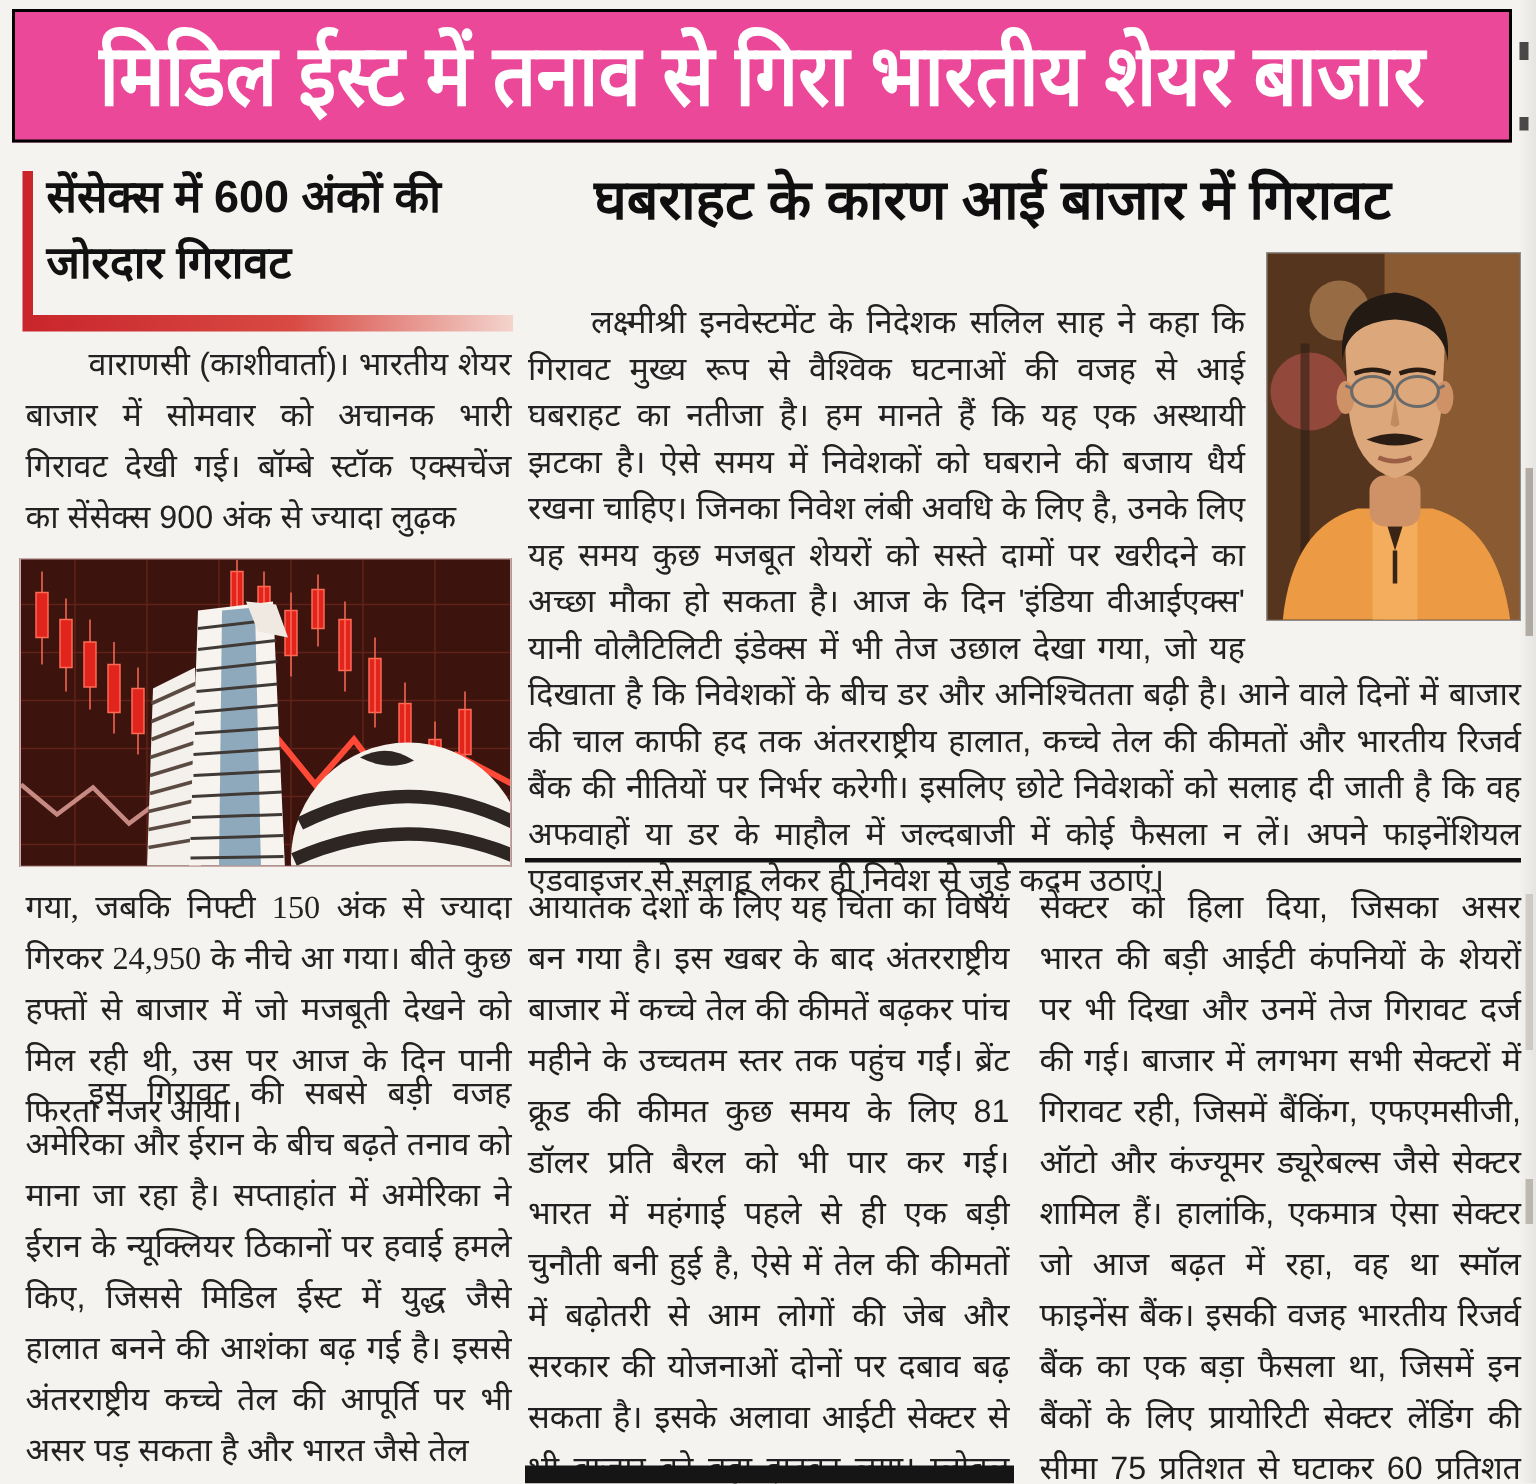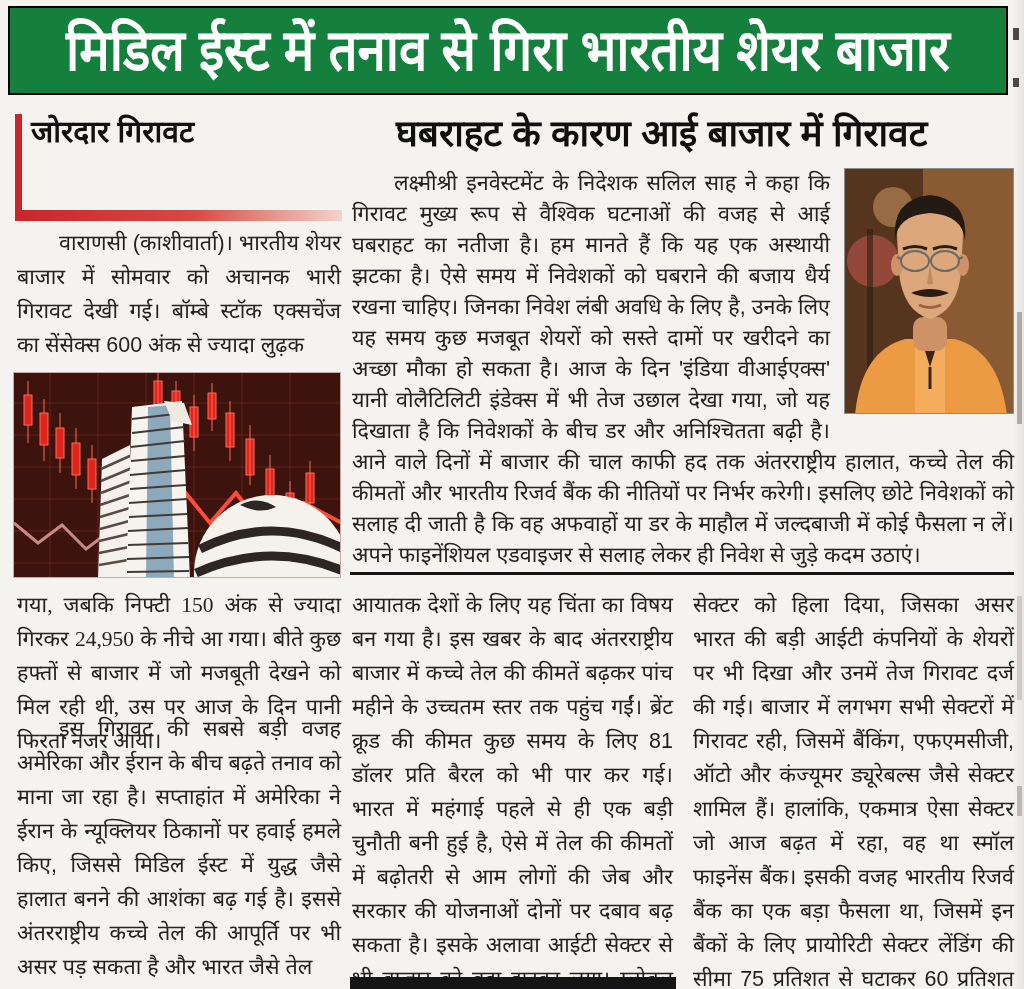--- a/index.html
+++ b/index.html
@@ -7,21 +7,21 @@
   body {
     position:relative;
     background:#f5f3f0;
     font-family:"Liberation Sans", sans-serif;
     color:#1c1c1c;
     overflow:hidden;
   }
   
   .masthead {
     position:absolute; left:8px; top:6px; width:1000px; height:89px;
-    background:#15803d; border:2px solid #000;
+    background:#ec4899; border:2px solid #000;
     display:flex; align-items:center; justify-content:center;
   }
   .masthead-title {
     color:#fff; font-weight:700; font-size:51px; line-height:1;
     letter-spacing:0px; white-space:nowrap; transform:scaleY(1.12);
   }
   
   .kicker-wrap { position:absolute; left:15px; top:110px; width:327px; }
   .kicker-bar-v { position:absolute; left:0; top:4px; width:7px; height:96px; background:#c9252b; }
   .kicker-text { margin-left:16px; font-size:30px; font-weight:700; line-height:44px; color:#111; }
@@ -40,21 +40,21 @@
     border:1px solid #caa; overflow:hidden; background:#3c120d;
   }
   .lp2 { position:absolute; left:17px; top:588px; width:324px;font-family:Liberation Serif, serif; }
   .lp3 { position:absolute; left:17px; top:712px; width:324px; }
   
   .article-headline {
     position:absolute; left:352px; top:112px; width:662px;
     font-size:37px; font-weight:700; color:#0f0f0f; line-height:1.2;margin-left:44px;
   }
   .article-body { position:absolute; left:352px; top:168px; width:662px; }
-  .article-body .lead { font-size:21.5px; line-height:31px; }
+  .article-body .lead { font-size:21.5px; line-height:31px;margin-top:32px; }
   .analyst-photo {
     float:right; width:170px; height:246px; margin-left:14px; margin-bottom:6px;
     border:1px solid #8d8d8d; background:#6b4426; overflow:hidden;
   }
   .section-divider {
     position:absolute; left:350px; top:572px; width:664px; height:3px; background:#111;
   }
   .bottom-cols { position:absolute; left:352px; top:588px; width:662px; display:flex; gap:20px; }
   .bottom-col { width:321px; font-size:21.5px; line-height:34px; text-align:justify; color:#1f1f1f; }
   .bottom-bar {
@@ -77,26 +77,27 @@
 
 <div class="masthead">
   <div class="masthead-title">मिडिल ईस्ट में तनाव से गिरा भारतीय शेयर बाजार</div>
 </div>
 <div class="edge-mark em1"></div>
 <div class="edge-mark em2"></div>
 
 <div class="kicker-wrap">
   <div class="kicker-bar-v"></div>
   <div class="kicker-text">
+    <div>सेंसेक्स में 600 अंकों की</div>
     <div>जोरदार गिरावट</div>
   </div>
   <div class="kicker-rule"></div>
 </div>
 
-<div class="body-text indent lp1">वाराणसी (काशीवार्ता)। भारतीय शेयर बाजार में सोमवार को अचानक भारी गिरावट देखी गई। बॉम्बे स्टॉक एक्सचेंज का सेंसेक्स 600 अंक से ज्यादा लुढ़क</div>
+<div class="body-text indent lp1">वाराणसी (काशीवार्ता)। भारतीय शेयर बाजार में सोमवार को अचानक भारी गिरावट देखी गई। बॉम्बे स्टॉक एक्सचेंज का सेंसेक्स 900 अंक से ज्यादा लुढ़क</div>
 
 <div class="stock-img">
   <svg width="328" height="206" viewBox="0 0 328 206" xmlns="http://www.w3.org/2000/svg">
     <rect width="328" height="206" fill="#3d130d"></rect>
 
     <g stroke="#6e2a1c" stroke-width="1" opacity="0.75">
       <line x1="0" y1="30" x2="328" y2="30"></line>
         <line x1="0" y1="62" x2="328" y2="62"></line>
       <line x1="0" y1="94" x2="328" y2="94"></line>
         <line x1="0" y1="126" x2="328" y2="126"></line>

